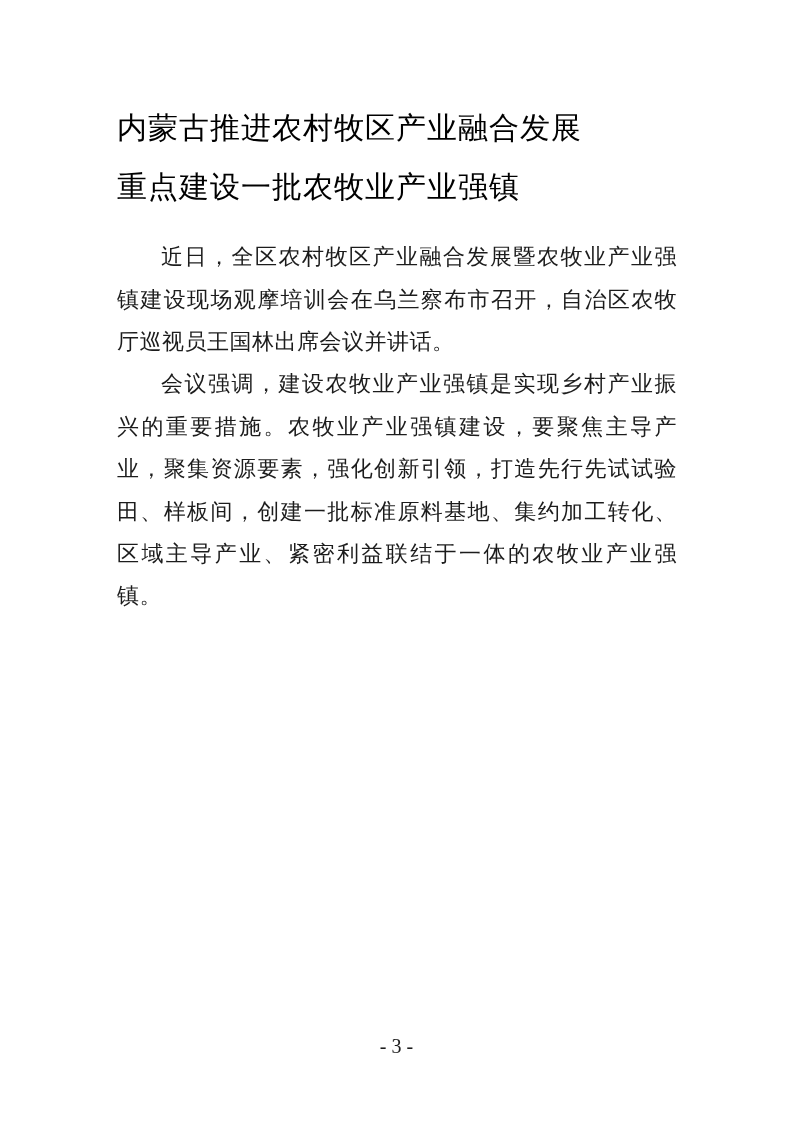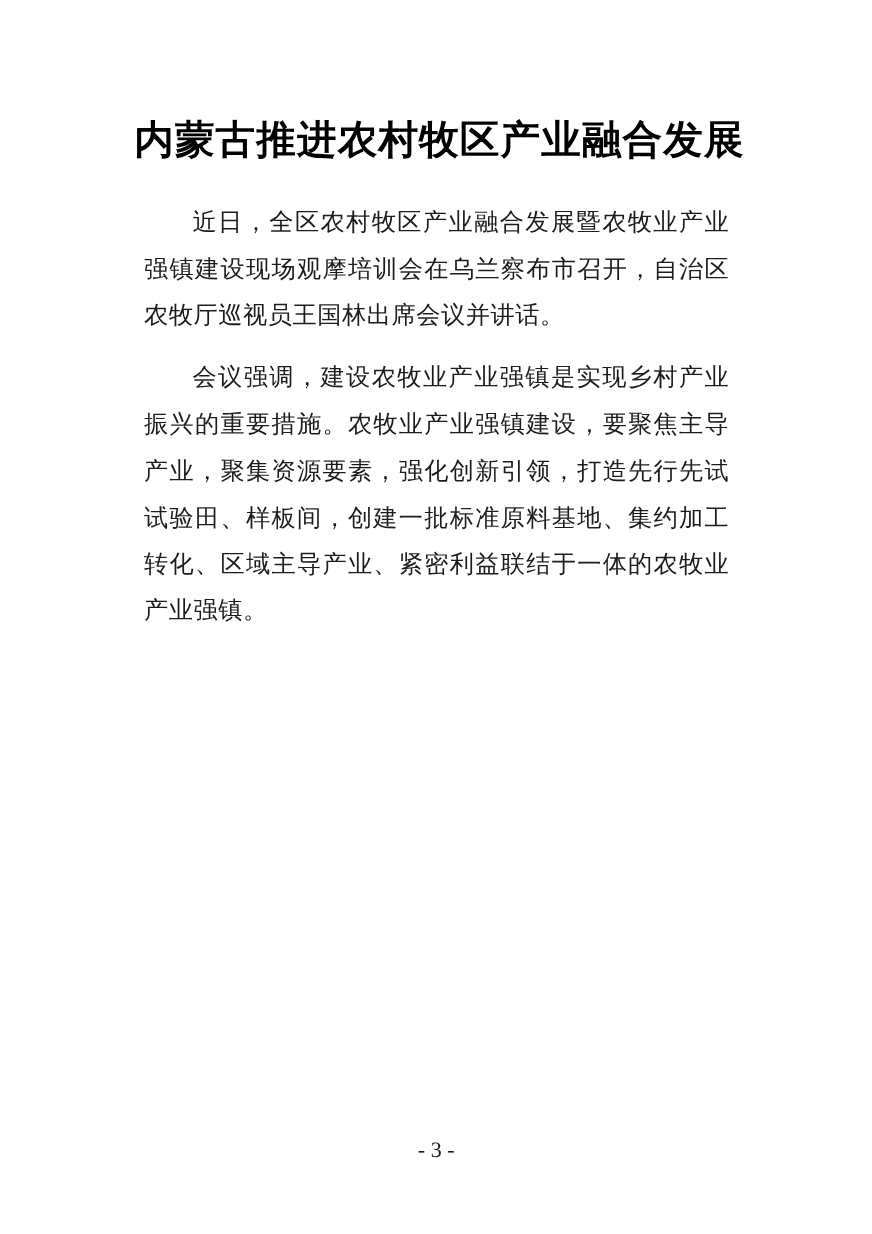--- a/index.html
+++ b/index.html
@@ -17,37 +17,37 @@
     color: #000000;
   }
   .content {
     position: absolute;
     left: 117px;
     top: 0;
     width: 560px;
   }
   .doc-title {
     margin-top: 98px;
-    text-align: right;
-    font-weight: 700;
-    font-size: 36px;
+    text-align: left;
+    font-weight: 400;
+    font-size: 30px;
     color: #000000;
   }
   .doc-title .title-line {
     display: block;
     height: 59px;
     line-height: 59px;
     letter-spacing: 1px;
     white-space: nowrap;
   }
   .doc-body {
     margin-top: 4px;
   }
   .doc-body p {
-    margin: 14px;
+    margin: 0;
     font-size: 22px;
     line-height: 42.4px;
     text-align: justify;
     text-justify: inter-ideograph;
     text-indent: 2em;
     color: #1c1c1c;
     letter-spacing: 0.5px;
   }
   .page-footer {
     position: absolute;
@@ -60,20 +60,21 @@
     color: #1c1c1c;
   }
 </style>
 </head>
 <body>
 
 <div class="page">
   <div class="content">
     <h1 class="doc-title">
       <span class="title-line">内蒙古推进农村牧区产业融合发展</span>
+      <span class="title-line">重点建设一批农牧业产业强镇</span>
     </h1>
     <div class="doc-body">
       <p>近日，全区农村牧区产业融合发展暨农牧业产业强镇建设现场观摩培训会在乌兰察布市召开，自治区农牧厅巡视员王国林出席会议并讲话。</p>
       <p>会议强调，建设农牧业产业强镇是实现乡村产业振兴的重要措施。农牧业产业强镇建设，要聚焦主导产业，聚集资源要素，强化创新引领，打造先行先试试验田、样板间，创建一批标准原料基地、集约加工转化、区域主导产业、紧密利益联结于一体的农牧业产业强镇。</p>
     </div>
   </div>
   <div class="page-footer">- 3 -</div>
 </div>
 
 </body></html>

